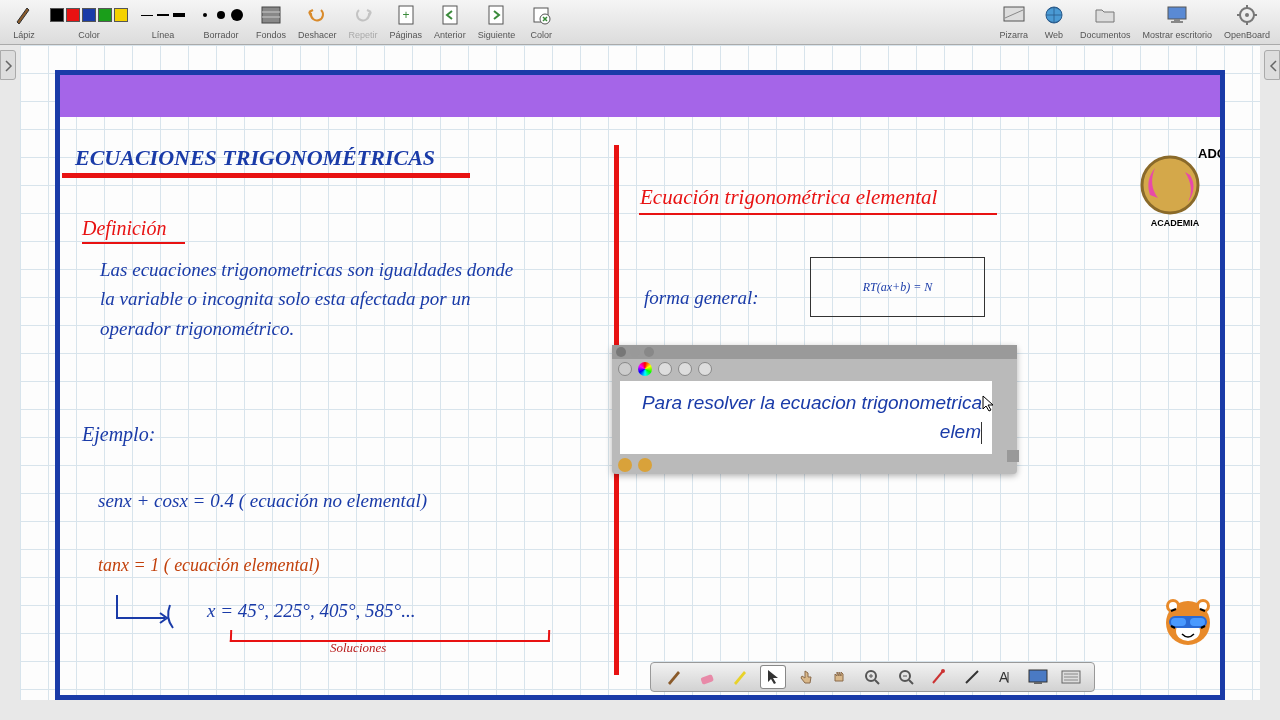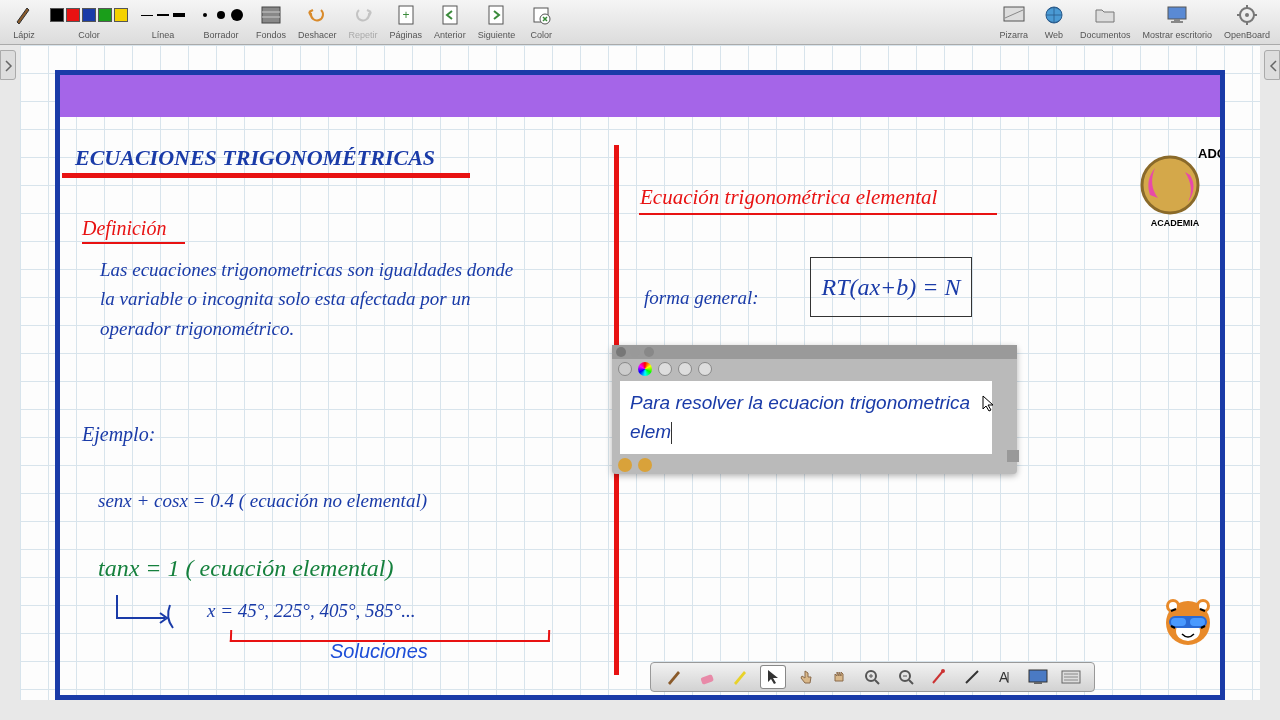--- a/index.html
+++ b/index.html
@@ -26,41 +26,41 @@
 .title-underline { position: absolute; left: 42px; top: 128px; width: 408px; height: 5px; background: #e81212; }
 
 .def-label { position: absolute; left: 62px; top: 172px; font-family: 'Comic Sans MS', cursive; font-size: 20px; color: #e81212; font-style: italic; }
 .def-underline { position: absolute; left: 62px; top: 197px; width: 103px; height: 2px; background: #e81212; }
 
 .def-text { position: absolute; left: 80px; top: 210px; width: 430px; font-family: 'Comic Sans MS', cursive; font-size: 19px; color: #1a3ba8; font-style: italic; line-height: 1.55; }
 
 .ejemplo-label { position: absolute; left: 62px; top: 378px; font-family: 'Comic Sans MS', cursive; font-size: 20px; color: #1a3ba8; font-style: italic; }
 
 .eq1 { position: absolute; left: 78px; top: 445px; font-family: 'Comic Sans MS', cursive; font-size: 19px; color: #1a3ba8; font-style: italic; }
-.eq2 { position: absolute; left: 78px; top: 510px; font-family: 'Comic Sans MS', cursive; font-size: 24px; color: #15803d; font-style: italic; }
+.eq2 { position: absolute; left: 78px; top: 510px; font-family: 'Comic Sans MS', cursive; font-size: 18px; color: #c2410c; font-style: italic; }
 
 .arrow-note { position: absolute; left: 95px; top: 545px; font-family: 'Comic Sans MS', cursive; font-size: 19px; color: #1a3ba8; font-style: italic; }
-.sol-label { position: absolute; left: 310px; top: 595px; font-family: Liberation Sans, sans-serif; font-size: 20px; color: #1d4ed8; font-style: italic; }
+.sol-label { position: absolute; left: 310px; top: 595px; font-family: Liberation Serif, serif; font-size: 13px; color: #b91c1c; font-style: italic; }
 .sol-bracket { position: absolute; left: 210px; top: 585px; width: 320px; height: 12px; border-bottom: 2px solid #e81212; border-left: 2px solid #e81212; border-right: 2px solid #e81212; transform: skewX(-2deg); }
 
 .divider-red { position: absolute; left: 594px; top: 100px; width: 5px; height: 530px; background: #e81212; }
 
 .right-title { position: absolute; left: 620px; top: 140px; font-family: 'Comic Sans MS', cursive; font-size: 21px; color: #e81212; font-style: italic; }
 .right-title-ul { position: absolute; left: 619px; top: 168px; width: 358px; height: 2px; background: #e81212; }
 
 .forma-label { position: absolute; left: 624px; top: 242px; font-family: 'Comic Sans MS', cursive; font-size: 19px; color: #1a3ba8; font-style: italic; }
-.forma-box { position: absolute; left: 790px; top: 212px; width: 162px; height: 60px; border: 1px solid #333; display: flex; align-items: center; justify-content: center; font-family: 'Comic Sans MS', cursive; font-size: 24px; color: #1a3ba8; font-style: italic; }
+.forma-box { position: absolute; left: 790px; top: 212px; width: 175px; height: 60px; border: 1px solid #333; display: flex; align-items: center; justify-content: center; font-family: 'Comic Sans MS', cursive; font-size: 12px; color: #1a3ba8; font-style: italic; }
 
 
 .text-editor { position: absolute; left: 592px; top: 300px; width: 405px; background: #bababa; border-radius: 4px; box-shadow: 0 2px 6px rgba(0,0,0,0.3); }
 .te-titlebar { height: 14px; background: #9a9a9a; display: flex; align-items: center; padding: 0 4px; gap: 4px; }
 .te-dot { width: 10px; height: 10px; border-radius: 50%; background: #666; }
 .te-tools { height: 20px; display: flex; align-items: center; padding: 0 6px; gap: 6px; }
 .te-tool { width: 14px; height: 14px; border-radius: 50%; }
-.te-body { background: #fff; margin: 2px 25px 2px 8px; padding: 8px 10px; min-height: 62px; font-family: 'Comic Sans MS', cursive; font-size: 19px; color: #1a3ba8; font-style: italic; line-height: 1.5; position: relative; }
+.te-body { background: #fff; margin: 2px 25px 2px 8px; padding: 8px 10px; min-height: 62px; font-family: 'Comic Sans MS', cursive; font-size: 19px; color: #1a3ba8; font-style: italic; line-height: 1.5; position: relative; text-align: right; }
 .te-bottom { height: 18px; display: flex; align-items: center; padding: 0 6px; gap: 6px; }
 .te-cursor { display:inline-block; width:1px; height:22px; background:#333; vertical-align:middle; animation: blink 1s infinite; }
 @keyframes blink { 50% { opacity: 0; } }
 .te-handle { position:absolute; right:-2px; bottom:12px; width:12px; height:12px; background:#999; cursor:nwse-resize; }
 
 
 .logo-adc { position: absolute; right: 40px; top: 95px; width: 90px; height: 90px; }
 .logo-tiger { position: absolute; right: 45px; bottom: 50px; width: 54px; height: 54px; }
 
 

